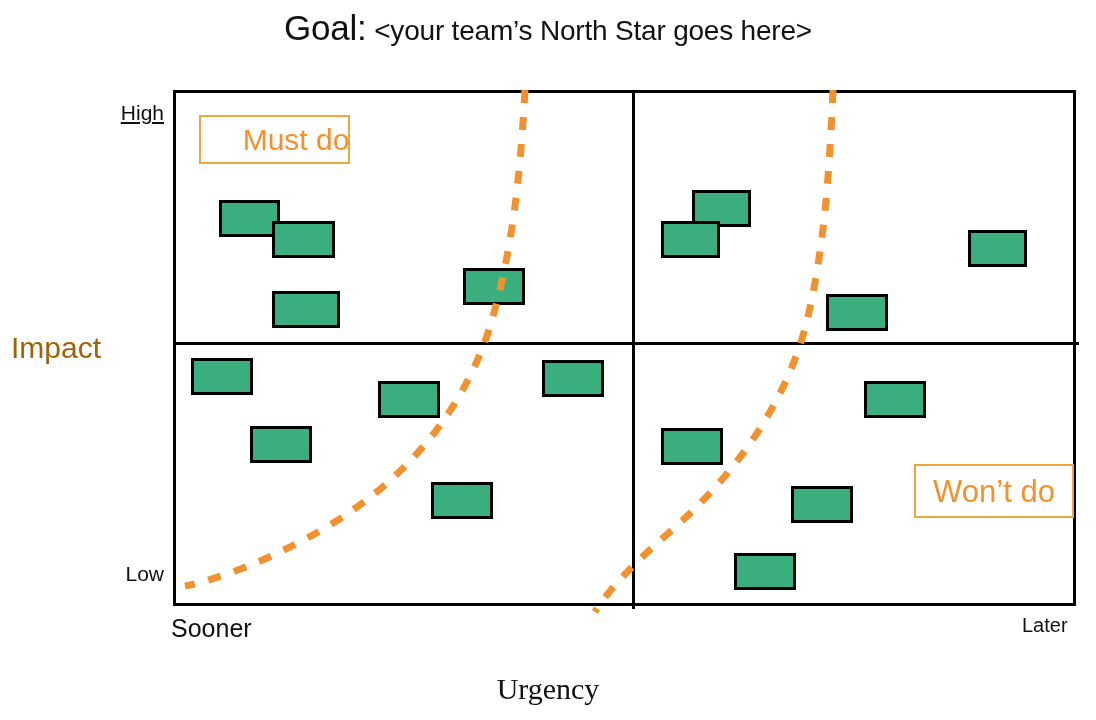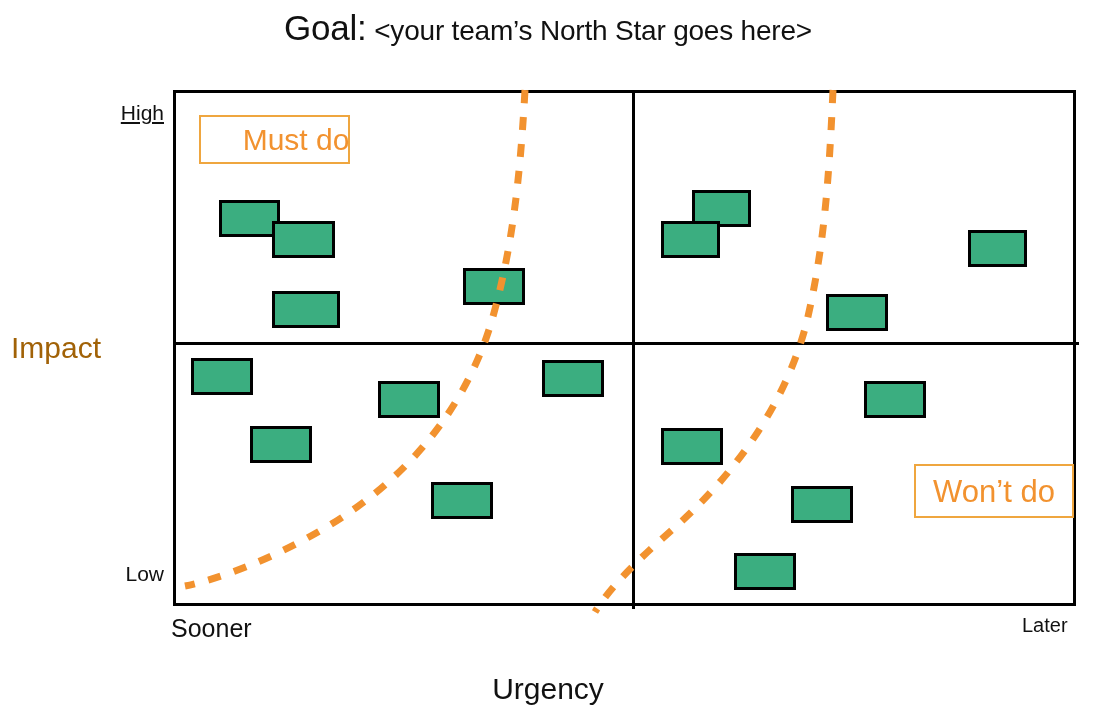--- a/index.html
+++ b/index.html
@@ -100,20 +100,21 @@
     white-space: nowrap;
   }
   #axis-x-title {
     position: absolute;
     left: 0;
     top: 672px;
     width: 1096px;
     text-align: center;
     font-size: 30px;
     color: #111111;
+    font-family: Liberation Serif, serif;
   }
 
   
   .sticky-note {
     position: absolute;
     background: #3BAE80;
     border: 3px solid #000000;
     box-sizing: border-box;
   }
 

